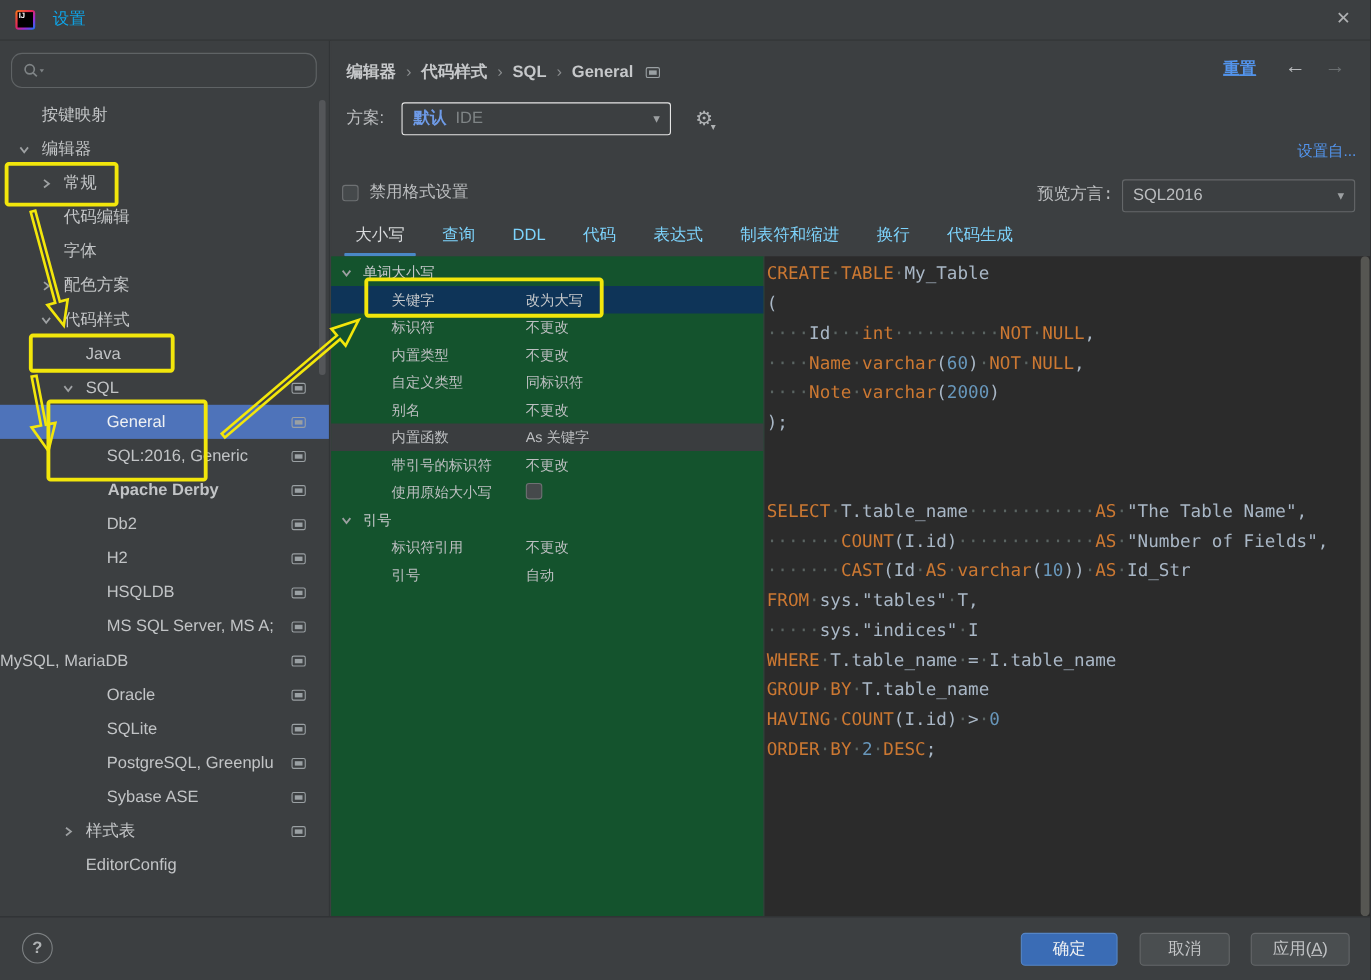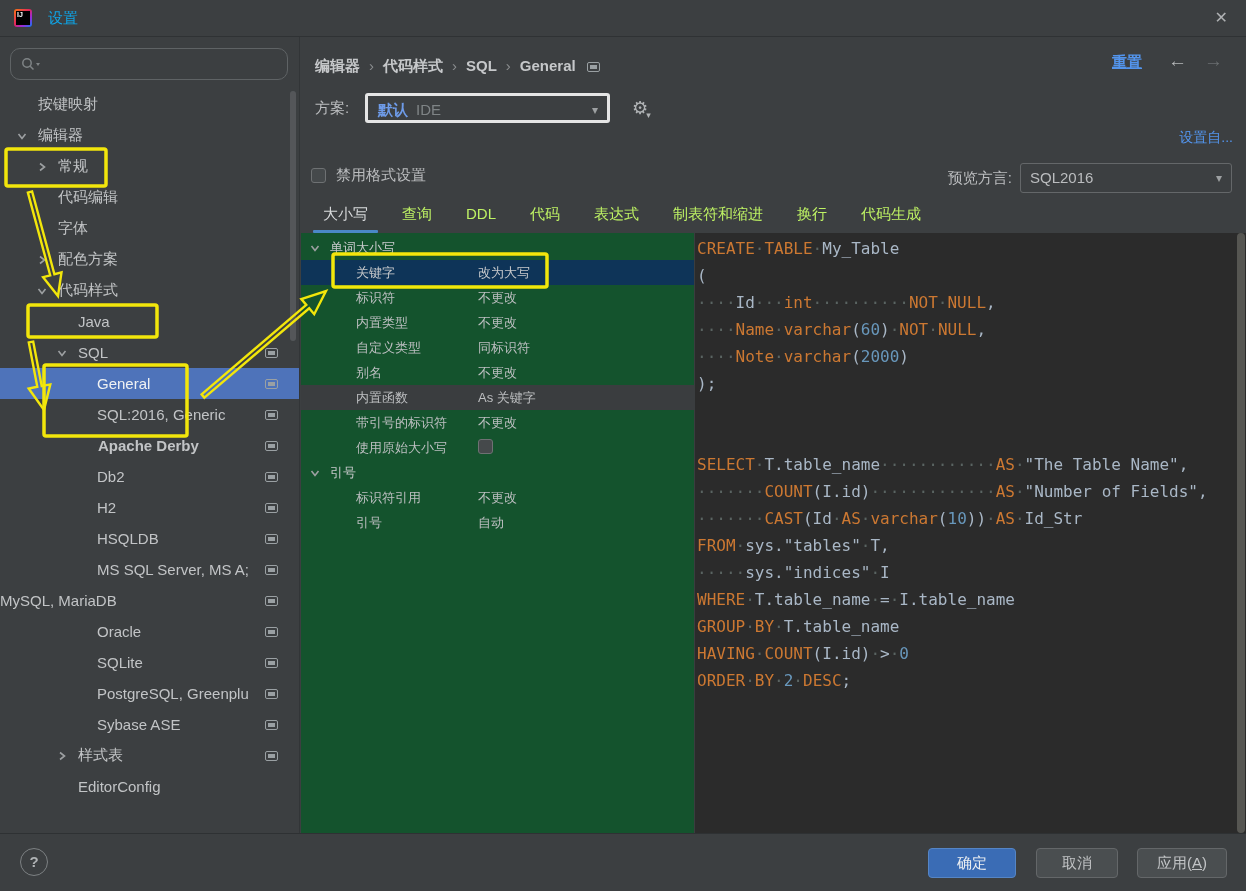--- a/index.html
+++ b/index.html
@@ -30,34 +30,34 @@
 
   
   .main{position:absolute;left:301px;top:37px;width:945px;height:796px;background:#3C3F41;}
   .crumbs{position:absolute;left:14px;top:15px;height:28px;line-height:28px;font-size:15px;font-weight:bold;color:#C6C8CA;white-space:nowrap;}
   .crumb-sep{color:#8A8D8F;margin:0 9px;font-weight:normal;}
   .mon2{display:inline-block;position:relative;width:13px;height:10px;border:1px solid #9AA0A3;border-radius:2px;margin-left:11px;}
   .reset{position:absolute;right:104px;top:16px;font-size:15px;font-weight:bold;color:#5394EC;text-decoration:underline;}
   .navback{position:absolute;right:59px;top:13px;font-size:19px;color:#B6B8BA;}
   .navfwd{position:absolute;right:23px;top:13px;font-size:19px;color:#6A6E70;}
   .scheme-label{position:absolute;left:14px;top:56px;height:30px;line-height:30px;font-size:15px;}
-  .scheme-box{position:absolute;left:64px;top:56px;width:245px;height:30px;border:3px solid #e5e5e5;border-radius:3px;line-height:28px;padding-left:10px;font-size:15px;}
+  .scheme-box{position:absolute;left:64px;top:56px;width:245px;height:30px;border:1px solid #e5e5e5;border-radius:3px;line-height:28px;padding-left:10px;font-size:15px;}
   .scheme-val{color:#6E9BE8;font-weight:bold;}
   .scheme-suffix{color:#7F8486;margin-left:8px;}
   .caret{position:absolute;right:9px;top:0;color:#9DA0A2;font-size:12px;}
   .gear{position:absolute;left:331px;top:58px;font-size:18px;color:#B0B3B5;line-height:26px;}
   .gear .sub{font-size:9px;vertical-align:-4px;margin-left:-2px;}
   .settings-from{position:absolute;right:13px;top:92px;font-size:14px;color:#5394EC;}
   .chk{width:15px;height:15px;border:1px solid #6E7173;border-radius:3px;background:#45494B;}
   .chk1{position:absolute;left:10px;top:131px;}
   .fmt-label{position:absolute;left:35px;top:124px;height:28px;line-height:28px;font-size:15px;}
-  .dialect-label{position:absolute;right:234px;top:126px;height:30px;line-height:30px;font-size:15px;}
+  .dialect-label{position:absolute;right:234px;top:126px;height:30px;line-height:30px;font-size:15px;font-family:Liberation Mono, monospace;}
   .dialect-box{position:absolute;right:14px;top:126px;width:212px;height:30px;border:1px solid #646769;border-radius:3px;line-height:28px;padding-left:9px;font-size:15px;}
   .tabs{position:absolute;left:22px;top:165px;height:31px;white-space:nowrap;}
-  .tab{display:inline-block;margin-right:34px;font-size:15px;color:#bef264;position:relative;height:31px;line-height:24px;}
+  .tab{display:inline-block;margin-right:34px;font-size:15px;color:#7dd3fc;position:relative;height:31px;line-height:24px;}
   .tab.active{color:#D8DADC;}
   .tab .ul{position:absolute;left:-10px;right:-10px;bottom:0;height:3px;background:#4A88C7;border-radius:1px;}
 
   
   .content{position:absolute;left:0;top:196px;width:945px;height:600px;display:flex;}
   .stable{width:394px;background:#14532d;position:relative;font-size:13px;padding-top:2px;border-right:1px solid #3A3D3F;}
   .sgroup{height:25px;display:flex;align-items:center;color:#C8CACC;}
   .sgroup .chev{margin-left:8px;margin-right:9px;}
   .srow{height:25px;line-height:25px;position:relative;color:#BDBFC1;}
   .sname{position:absolute;left:55px;}

